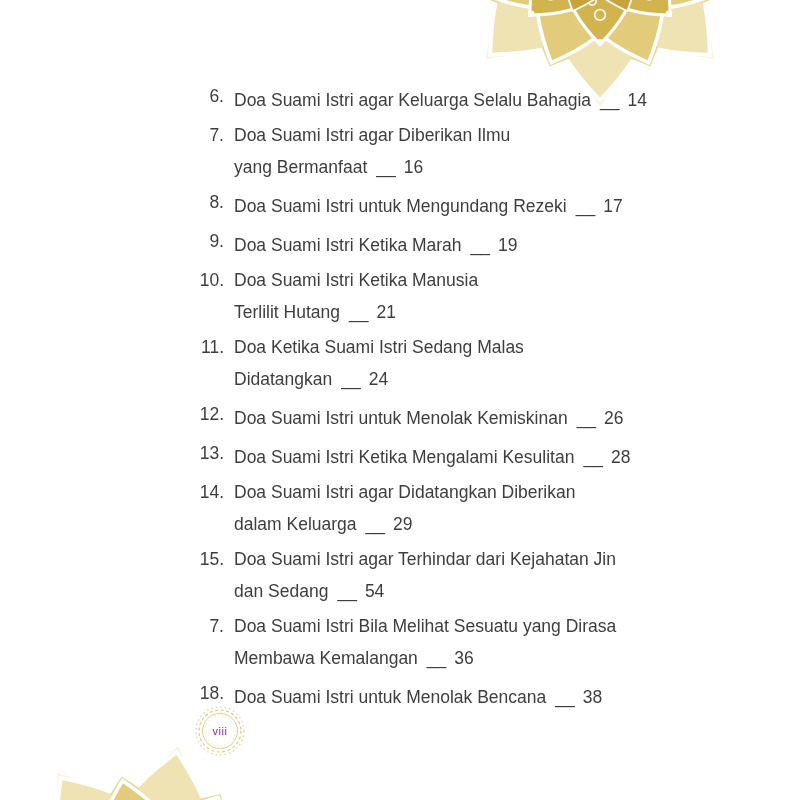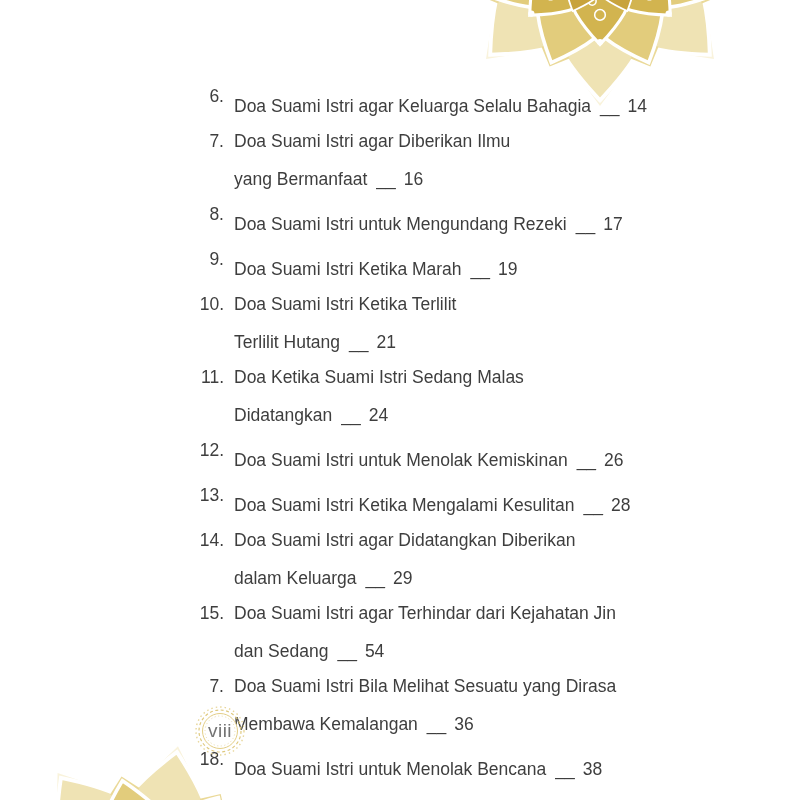--- a/index.html
+++ b/index.html
@@ -11,32 +11,32 @@
 
   
   .toc{
     position:absolute;left:196px;top:82px;width:450px;
     color:#3e3e3e;font-size:17.5px;line-height:28px;
   }
   .toc-item{display:flex;align-items:flex-start;margin-bottom:7px}
   .toc-num{flex:none;width:28px;text-align:right;margin-right:10px}
   .toc-lines{flex:1 1 auto}
   .toc-line{white-space:nowrap}
-  .leader{display:inline-block;margin:10px 8px 0 9px;letter-spacing:0px}
+  .leader{display:inline-block;margin:4px 8px 0 9px;letter-spacing:0px}
 
   
   .ornament{position:absolute;pointer-events:none}
   .ornament.top-right{left:435px;top:-220px;width:330px;height:330px}
   .ornament.bottom-left{left:-15px;top:740px;width:330px;height:330px;transform:rotate(10deg)}
 
   
   .medallion{position:absolute;left:194px;top:705px;width:52px;height:52px}
   .medallion .label{
     position:absolute;inset:0;display:flex;align-items:center;justify-content:center;
-    font-size:19px;color:#737373;letter-spacing:.5px;
+    font-size:11px;color:#a21caf;letter-spacing:.5px;
   }
 </style>
 </head>
 <body>
 
 <div class="page">
 
   <svg width="0" height="0" style="position:absolute" aria-hidden="true">
     <defs>
       <path id="petal" d="M0,-160 C34,-124 52,-96 52,-64 C52,-28 28,-4 0,2 C-28,-4 -52,-28 -52,-64 C-52,-96 -34,-124 0,-160 Z"></path>
@@ -161,21 +161,21 @@
       </div>
       <div class="toc-item">
         <span class="toc-num">9.</span>
         <div class="toc-lines">
           <div class="toc-line"><span>Doa Suami Istri Ketika Marah</span><span class="leader">__</span><span>19</span></div>
         </div>
       </div>
       <div class="toc-item">
         <span class="toc-num">10.</span>
         <div class="toc-lines">
-          <div class="toc-line"><span>Doa Suami Istri Ketika Terlilit</span></div>
+          <div class="toc-line"><span>Doa Suami Istri Ketika Manusia</span></div>
           <div class="toc-line"><span>Terlilit Hutang</span><span class="leader">__</span><span>21</span></div>
         </div>
       </div>
       <div class="toc-item">
         <span class="toc-num">11.</span>
         <div class="toc-lines">
           <div class="toc-line"><span>Doa Ketika Suami Istri Sedang Malas</span></div>
           <div class="toc-line"><span>Didatangkan</span><span class="leader">__</span><span>24</span></div>
         </div>
       </div>

